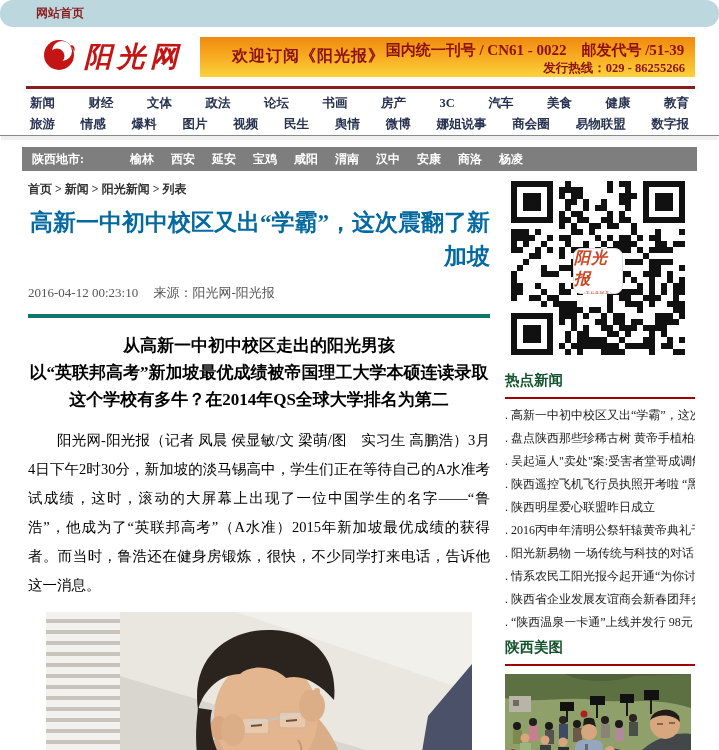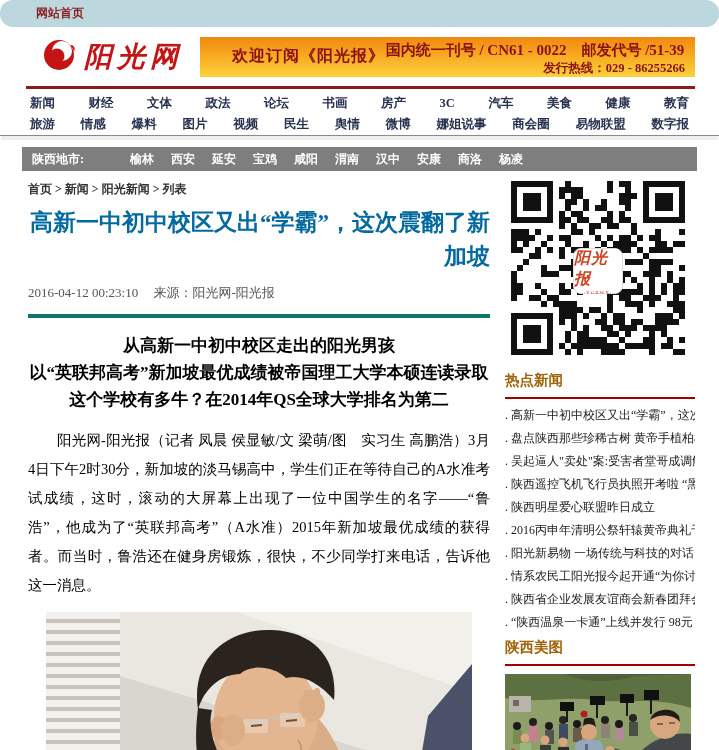--- a/index.html
+++ b/index.html
@@ -54,21 +54,21 @@
   .photo-wrap { width:426px; height:247px; margin:12px auto 0 auto; position:relative; overflow:hidden; }
   .photo-wrap svg { display:block; }
   
   .qr-box { width:186px; height:180px; position:relative; background:#fff; margin-top:2px; }
   .qr-box svg { display:block; margin:0 auto; }
   .qr-logo { position:absolute; left:50%; top:50%; transform:translate(-50%,-50%);
     width:50px; height:46px; background:#fff; border:1px solid #ddd; border-radius:8px;
     display:flex; flex-direction:column; align-items:center; justify-content:center; }
   .qr-logo .t { font-size:16px; font-weight:bold; font-style:italic; color:#c42; letter-spacing:1px; }
   .qr-logo .d { font-size:5px; color:#c42; letter-spacing:1px; }
-  .side-heading { font-size:14.5px; font-weight:bold; color:#a16207; }
+  .side-heading { font-size:14.5px; font-weight:bold; color:#14532d; }
   .side-rule { height:2px; background:#a00000; margin-top:7px; }
   .hot-news { margin-top:10px; }
   .hot-news h3 { font-size:14.5px; font-weight:bold; }
   .hot-list { list-style:none; margin-top:9px; }
   .hot-list li { font-size:12px; color:#1a1a1a; line-height:15px; margin-bottom:8px; cursor:pointer;
     white-space:nowrap; overflow:hidden; }
   .hot-list li::before { content:". "; }
   .gallery { margin-top:8px; }
   .gallery-photo { width:186px; height:125px; margin-top:8px; overflow:hidden; }
 </style>

